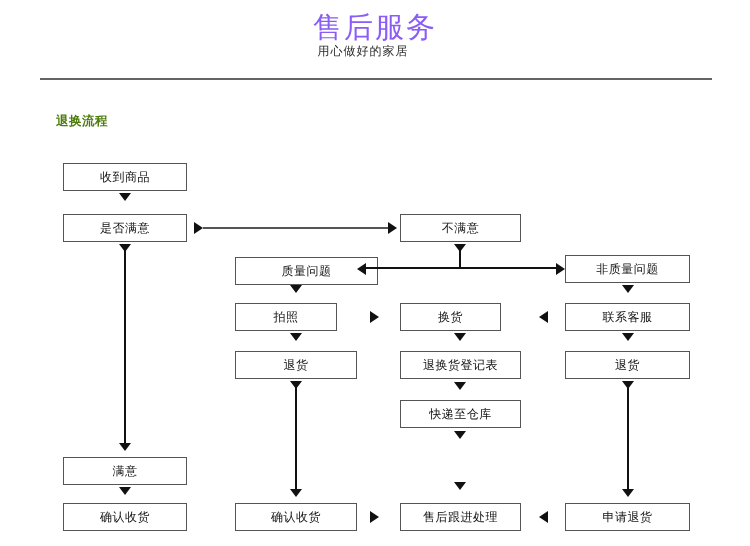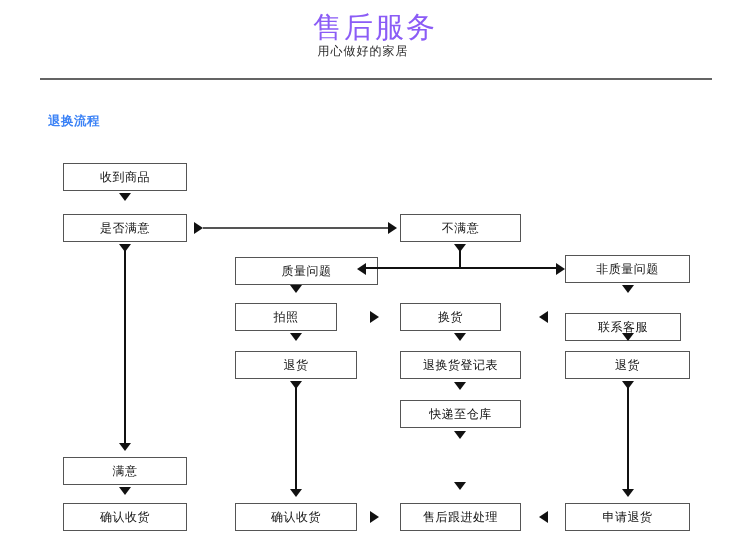--- a/index.html
+++ b/index.html
@@ -24,22 +24,22 @@
     position:absolute;left:0;top:43px;width:726px;
     text-align:center;
     font-family:"Liberation Serif","DejaVu Serif",serif;
     font-size:12px;font-weight:400;letter-spacing:1px;color:#2a2a2a;
   }
   .rule{
     position:absolute;left:40px;top:78px;width:672px;height:2px;
     background:#646464;
   }
   .section-title{
-    position:absolute;left:48px;top:113px;
-    font-size:12.5px;font-weight:bold;color:#3b82f6;letter-spacing:.5px;
+    position:absolute;left:56px;top:113px;
+    font-size:12.5px;font-weight:bold;color:#4d7c0f;letter-spacing:.5px;
   }
 
   
   .flow{position:absolute;left:0;top:0;width:750px;height:546px;border-radius:20px;}
 
   .node{
     position:absolute;
     box-sizing:border-box;
     border:1px solid #555;
     background:#fff;
@@ -96,21 +96,21 @@
     <div class="node" style="left:235px;top:351px;width:122px;">退货</div>
     <div class="node" style="left:235px;top:503px;width:122px;">确认收货</div>
 
     <div class="node" style="left:400px;top:214px;width:121px;">不满意</div>
     <div class="node" style="left:400px;top:303px;width:101px;">换货</div>
     <div class="node" style="left:400px;top:351px;width:121px;">退换货登记表</div>
     <div class="node" style="left:400px;top:400px;width:121px;">快递至仓库</div>
     <div class="node" style="left:400px;top:503px;width:121px;">售后跟进处理</div>
 
     <div class="node" style="left:565px;top:255px;width:125px;">非质量问题</div>
-    <div class="node" style="left:565px;top:303px;width:116px;margin-top:10px;">联系客服</div>
+    <div class="node" style="left:565px;top:303px;width:125px;">联系客服</div>
     <div class="node" style="left:565px;top:351px;width:125px;">退货</div>
     <div class="node" style="left:565px;top:503px;width:125px;">申请退货</div>
 
     <div class="arrow-down" style="left:119px;top:193px;"></div>
 
     <div class="arrow-right" style="left:194px;top:222px;"></div>
     <div class="hline thin" style="left:203px;top:227px;width:191px;"></div>
     <div class="arrow-right" style="left:388px;top:222px;"></div>
 
     <div class="arrow-down" style="left:119px;top:244px;"></div>

